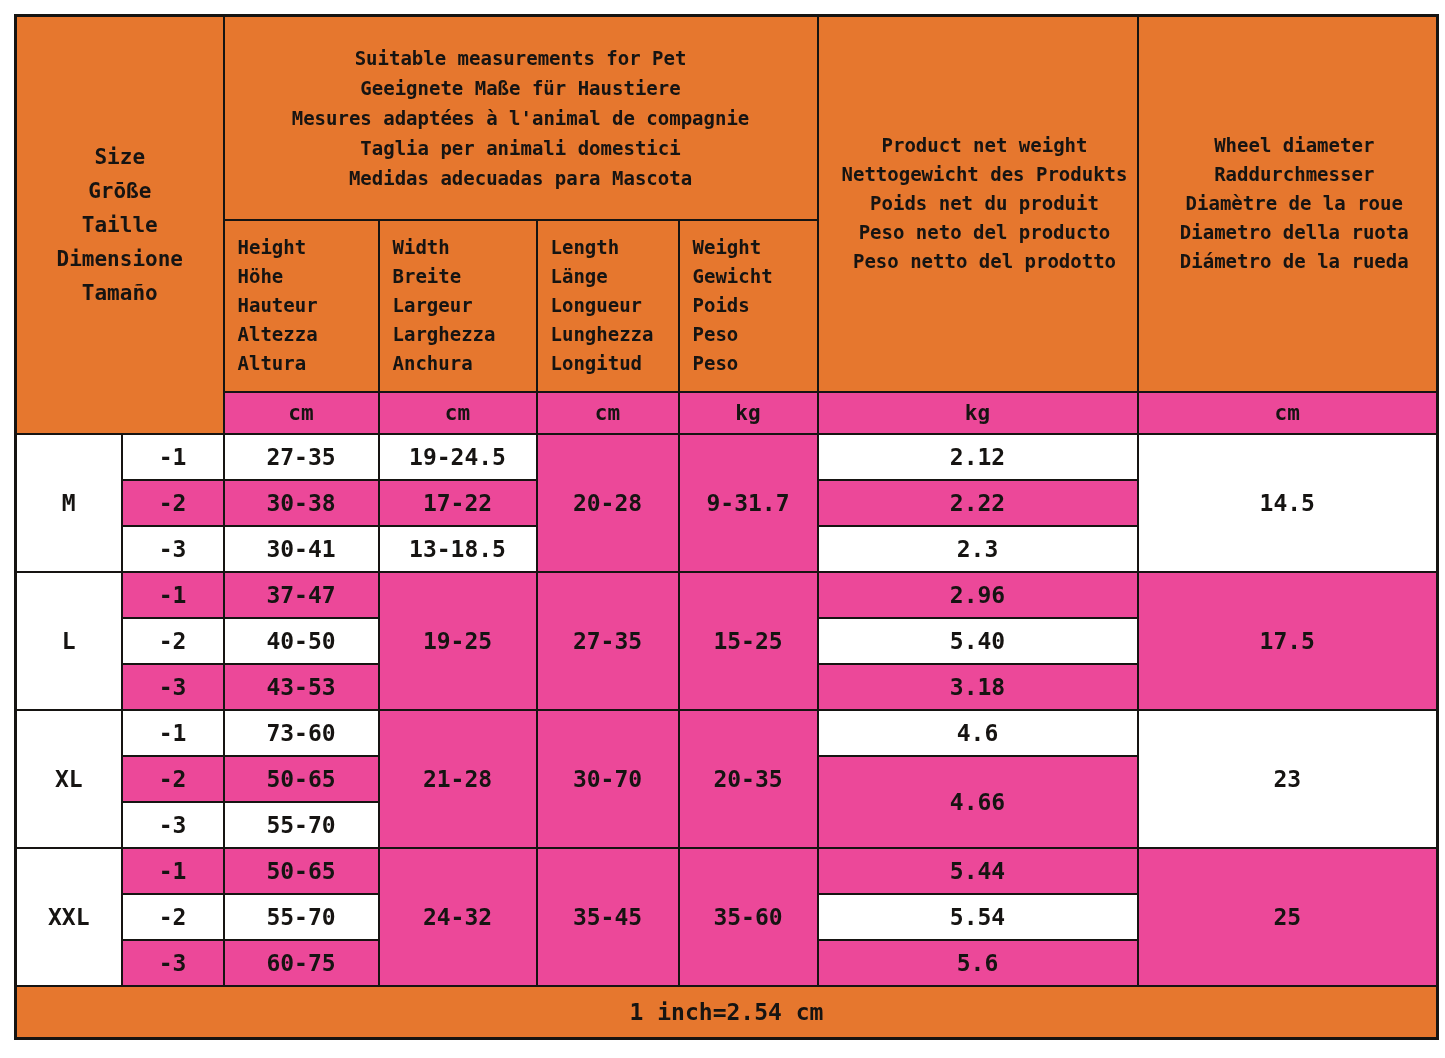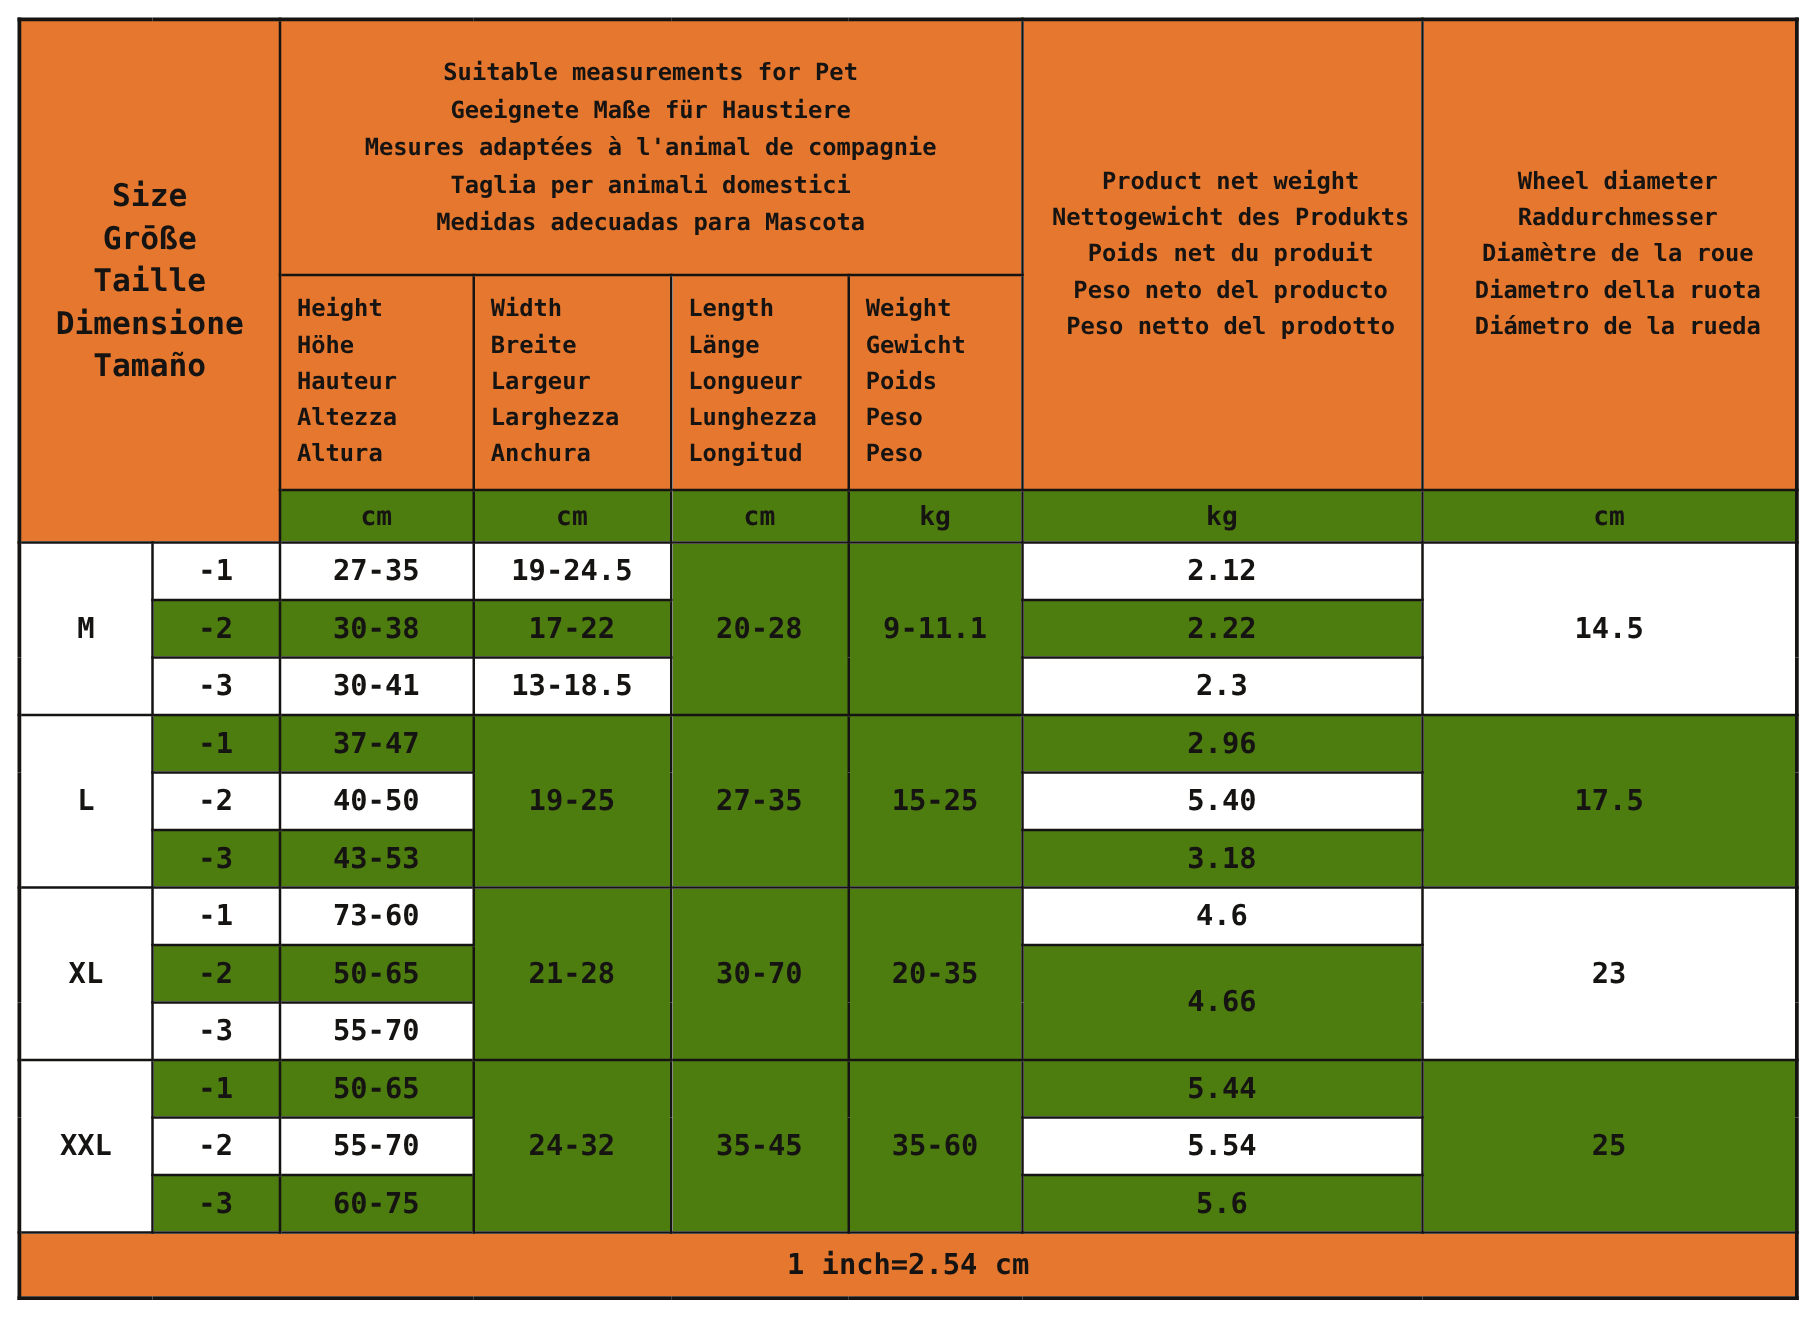--- a/index.html
+++ b/index.html
@@ -27,25 +27,25 @@
   }
   td {
     border: 2px solid #161412;
     text-align: center;
     vertical-align: middle;
     white-space: pre-line;
     padding: 0;
     overflow: hidden;
   }
   .orange { background: #E6772E; }
-  .pink   { background: #4d7c0f; }
+  .pink   { background: #ec4899; }
   .white  { background: #ffffff; }
 
   td.group-hdr   { font-size: 19px; line-height: 30px; }
-  td.size-hdr    { font-size: 25px; line-height: 34px; }
+  td.size-hdr    { font-size: 21px; line-height: 34px; }
   td.sub-hdr     { font-size: 19px; line-height: 29px; text-align: left; padding-left: 13px; }
   td.big-hdr     { font-size: 19px; line-height: 29px; padding-left: 14px; }
   td.unit        { font-size: 21px; height: 40px; }
   td.val         { font-size: 23px; }
   td.size-label  { font-size: 23px; }
   td.footer-cell { font-size: 23px; height: 50px; }
 
   tr.r-group  { height: 204px; }
   tr.r-sub    { height: 172px; }
   tr.r-unit   { height: 40px;  }
@@ -122,21 +122,21 @@
     <td class="pink unit">kg</td>
     <td class="pink unit">cm</td>
   </tr>
 
   <tr class="r-data">
     <td class="white size-label" rowspan="3">M</td>
     <td class="white val">-1</td>
     <td class="white val">27-35</td>
     <td class="white val">19-24.5</td>
     <td class="pink val" rowspan="3">20-28</td>
-    <td class="pink val" rowspan="3">9-11.1</td>
+    <td class="pink val" rowspan="3">9-31.7</td>
     <td class="white val">2.12</td>
     <td class="white val" rowspan="3">14.5</td>
   </tr>
   <tr class="r-data">
     <td class="pink val">-2</td>
     <td class="pink val">30-38</td>
     <td class="pink val">17-22</td>
     <td class="pink val">2.22</td>
   </tr>
   <tr class="r-data">

